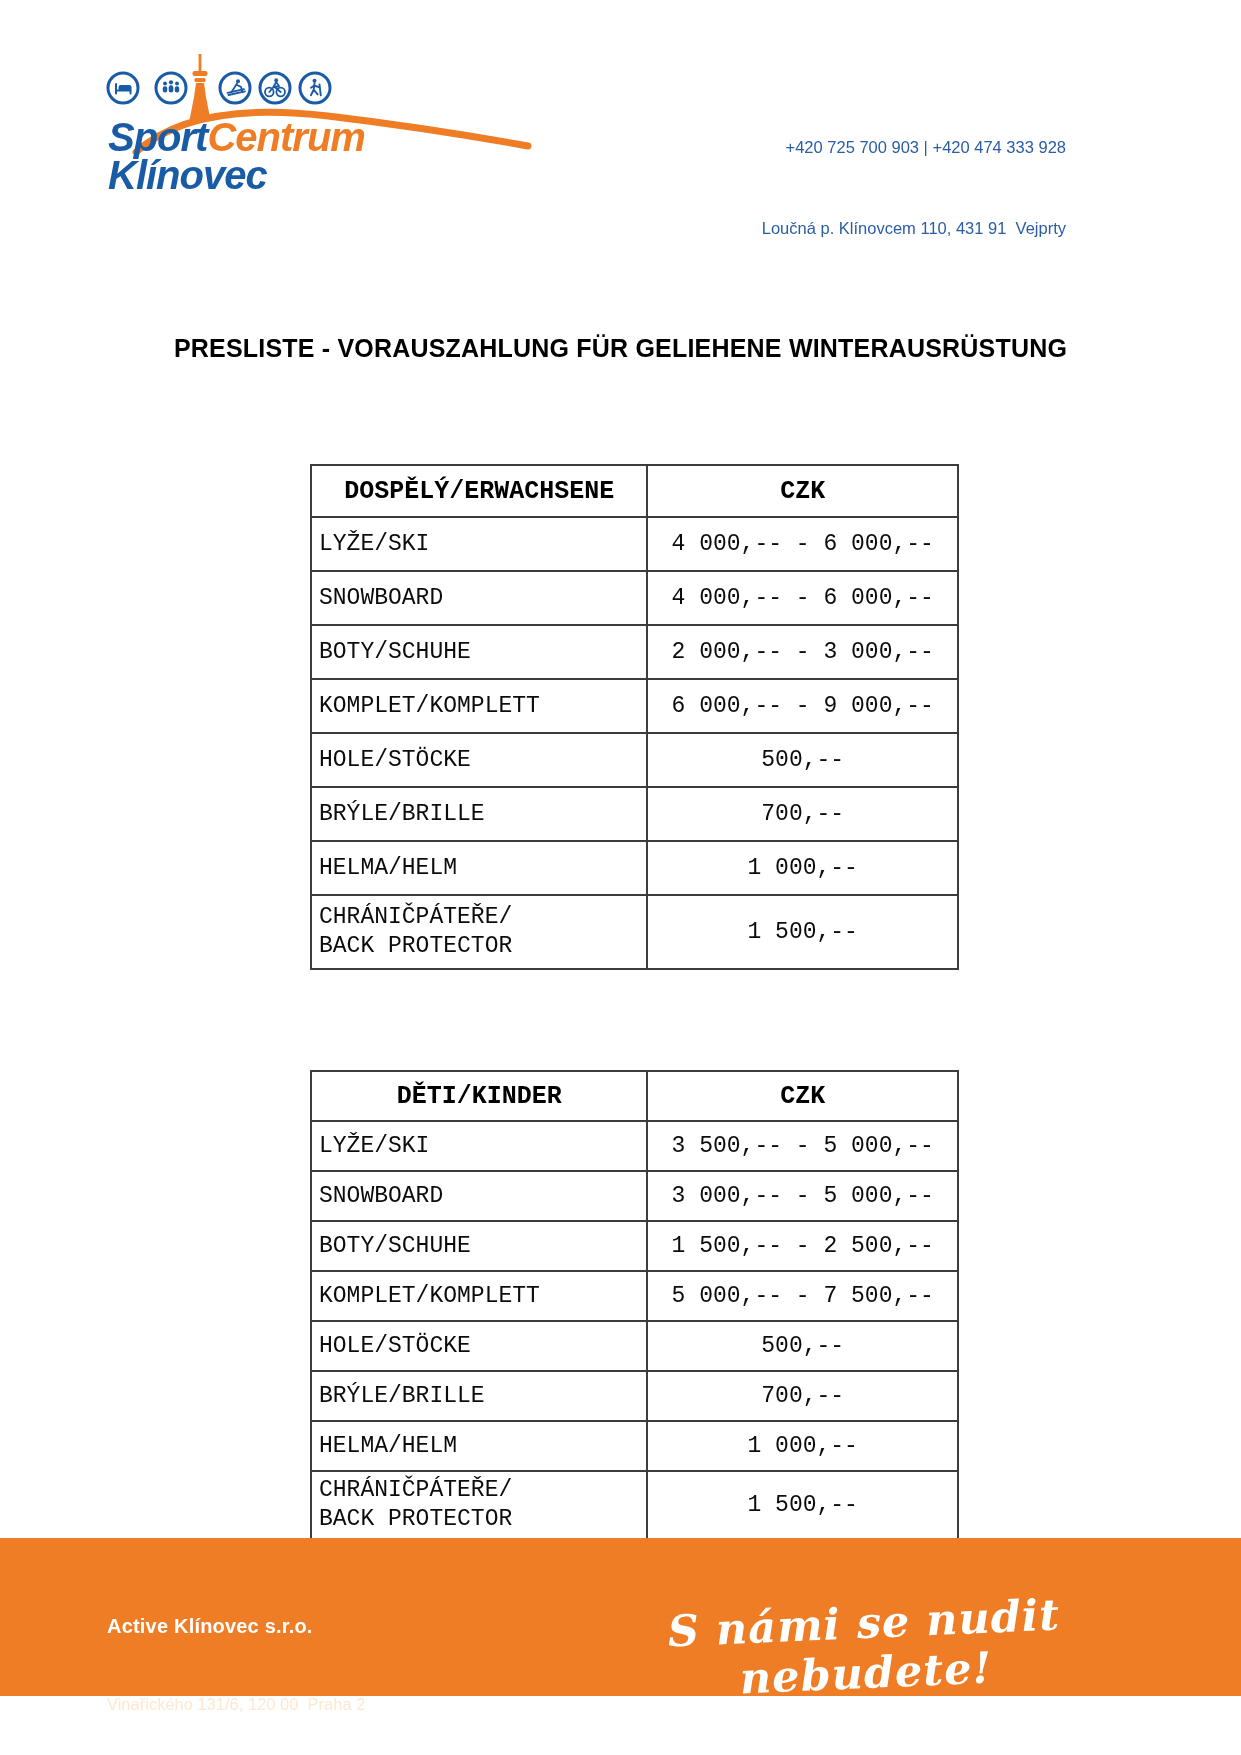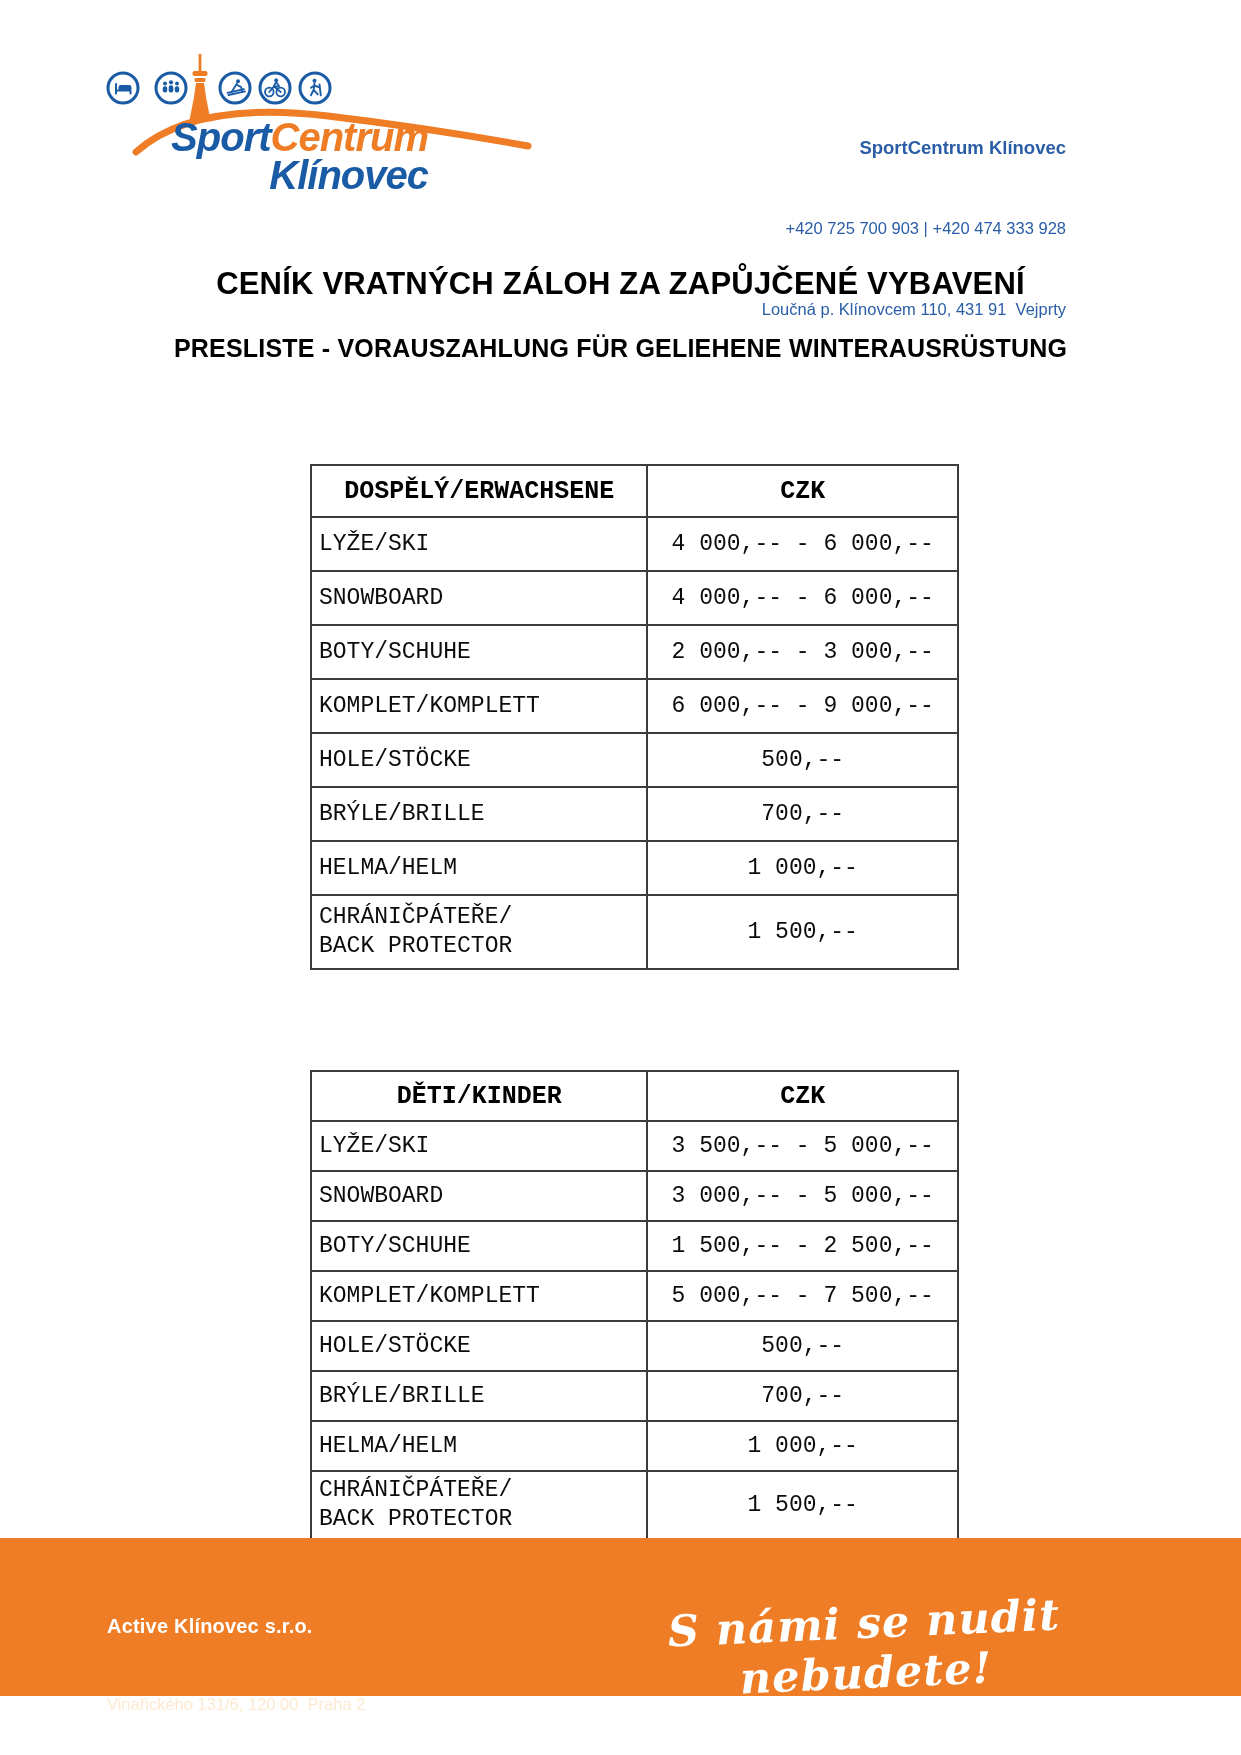--- a/index.html
+++ b/index.html
@@ -4,21 +4,21 @@
 <style>
   html,body{margin:0;padding:0;background:#e8e8e8;}
   #page{
     position:relative;width:1241px;height:1755px;margin:0 auto;background:#ffffff;
     font-family:"Liberation Sans", sans-serif;color:#1a1a1a;overflow:hidden;
   }
   
   .logo{position:absolute;left:90px;top:46px;width:460px;height:155px;}
   .logo-art{position:absolute;left:0;top:0;}
   .logo-text{
-    position:absolute;left:28px;top:72px;width:310px;text-align:right;
+    position:absolute;left:18px;top:72px;width:310px;text-align:left;
     font-style:italic;font-weight:bold;letter-spacing:-1px;line-height:38px;font-size:40px;
   }
   .logo-text .blue{color:var(--logo_blue);}
   .logo-text .orange{color:var(--orange);}
   
   .contact{
     position:absolute;top:80px;right:175px;text-align:right;color:var(--blue);
     font-size:16.5px;line-height:27px;white-space:pre-wrap;
   }
   .contact .name{font-weight:bold;font-size:18.5px;}
@@ -119,26 +119,24 @@
         <path d="M229.5 38.5 l1.3 10.8"></path>
       </g>
     </svg>
     <div class="logo-text">
       <div><span class="blue">Sport</span><span class="orange">Centrum</span></div>
       <div class="blue">Klínovec</div>
     </div>
   </div>
 
   <div class="contact">
-    <div class="name">SportCentrum Klínovec</div>
     <div>+420 725 700 903 | +420 474 333 928</div>
     <div>Loučná p. Klínovcem 110, 431 91  Vejprty</div>
   </div>
 
-  <div class="title">CENÍK VRATNÝCH ZÁLOH ZA ZAPŮJČENÉ VYBAVENÍ</div>
   <div class="subtitle">PRESLISTE - VORAUSZAHLUNG FÜR GELIEHENE WINTERAUSRÜSTUNG</div>
 
   <table id="table-adults" class="price-table">
     <colgroup>
         <col style="width:52%">
         <col style="width:48%">
       </colgroup>
   <thead>
         <tr>
           <th>DOSPĚLÝ/ERWACHSENE</th>

